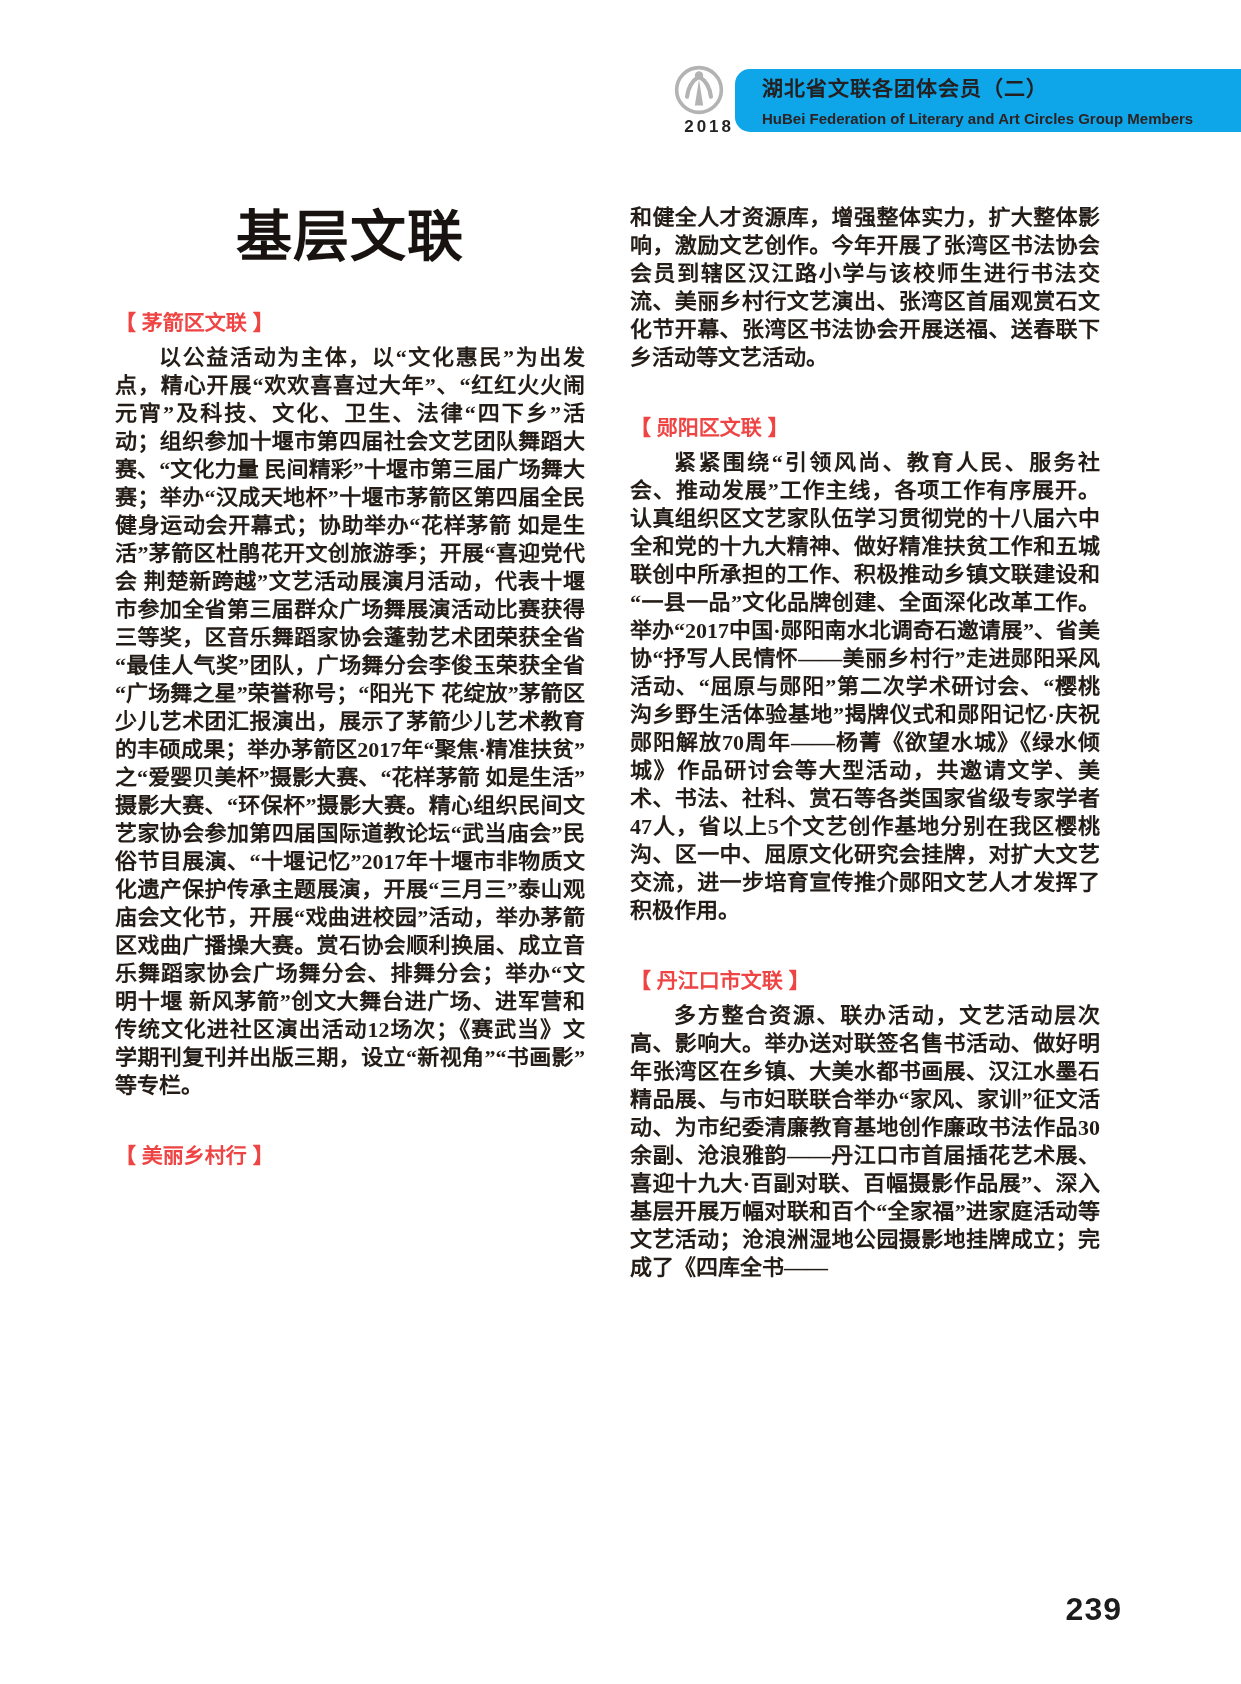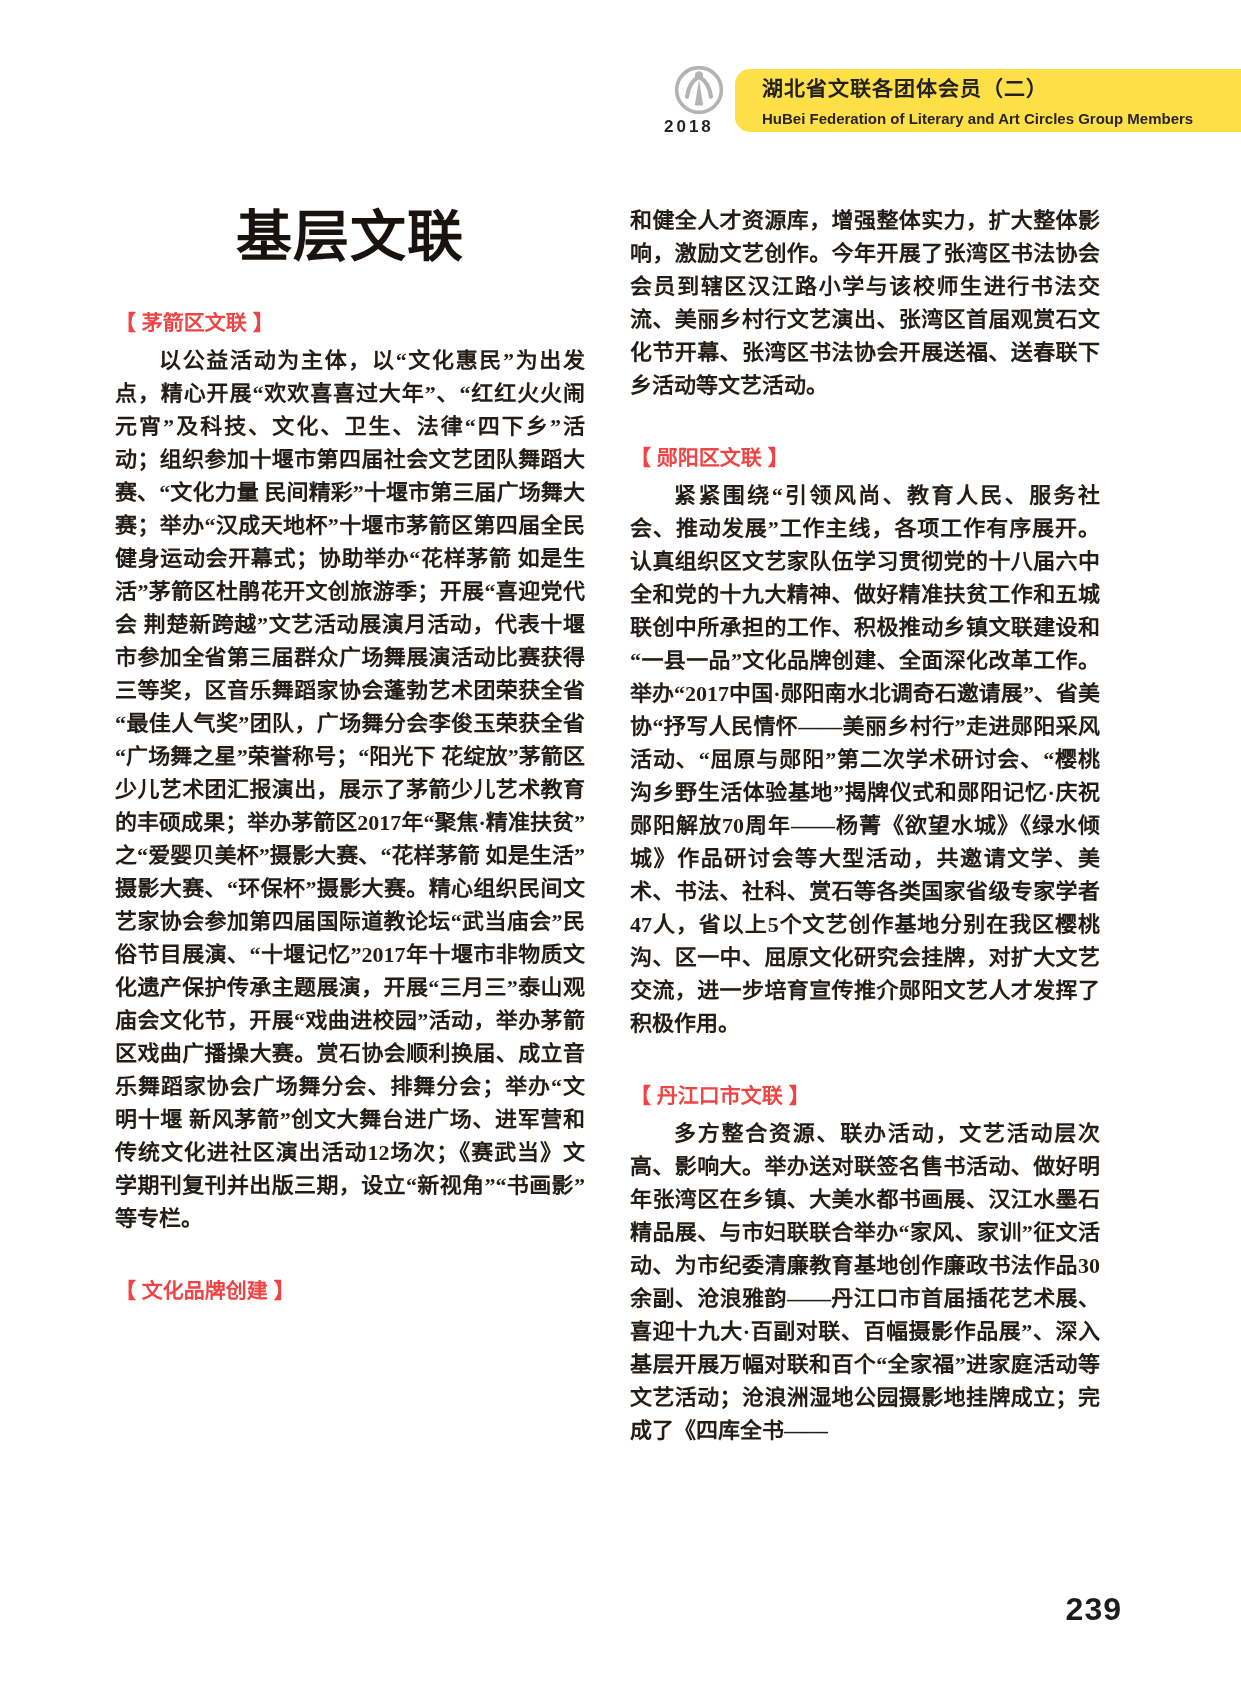--- a/index.html
+++ b/index.html
@@ -9,31 +9,31 @@
     margin:0 auto;
     background:#ffffff;
     color:#241c16;
     font-family:"Liberation Serif","DejaVu Serif",serif;
     overflow:hidden;
   }
 
   
   .logo-block {
     position:absolute; left:664px; top:64px; width:70px;
-    text-align:left;
+    text-align:right;
   }
   .logo-block svg { width:52px; height:52px; display:block; margin:0 auto; }
   .logo-year {
     font-family:"Liberation Sans","DejaVu Sans",sans-serif;
     font-weight:bold; font-size:17px; letter-spacing:3px;
     color:#242424; margin-top:1px;
   }
   .banner {
     position:absolute; left:735px; top:69px; right:0; height:63px;
-    background:#fde047;
+    background:#0ea5e9;
     border-radius:15px 0 0 15px;
     box-sizing:border-box;
     padding:8px 0 16px 27px;
   }
   .banner-zh {
     font-family:"Liberation Sans","DejaVu Sans",sans-serif;
     font-weight:bold; font-size:21px; line-height:24px; color:#242021;
     letter-spacing:1px;
   }
   .banner-en {
@@ -54,21 +54,21 @@
     margin:0 0 43px 0; padding-top:6px;
     letter-spacing:1px;
   }
   .section-heading {
     font-family:"Liberation Sans","DejaVu Sans",sans-serif;
     font-weight:bold; font-size:21px; line-height:34px;
     color:#ef4444; margin:0;
   }
   .mt-sec { margin-top:39px; }
   .body-para {
-    font-size:22px; line-height:33px; font-weight:600;
+    font-size:22px; line-height:28px; font-weight:600;
     text-align:justify; text-justify:inter-ideograph;
     margin:4px 0 0 0; color:#241c16;
   }
   .indent { text-indent:44px; }
   .no-top { margin-top:0; }
 
   
   .page-number {
     position:absolute; right:119px; top:1591px;
     font-family:"Liberation Sans","DejaVu Sans",sans-serif;
@@ -98,21 +98,21 @@
     <div class="banner-zh">湖北省文联各团体会员（二）</div>
     <div class="banner-en">HuBei Federation of Literary and Art Circles Group Members</div>
   </div>
 
   <div class="col col-left">
     <h1 class="page-title">基层文联</h1>
 
     <h2 class="section-heading">【 茅箭区文联 】</h2>
     <p class="body-para indent">以公益活动为主体，以“文化惠民”为出发点，精心开展“欢欢喜喜过大年”、“红红火火闹元宵”及科技、文化、卫生、法律“四下乡”活动；组织参加十堰市第四届社会文艺团队舞蹈大赛、“文化力量 民间精彩”十堰市第三届广场舞大赛；举办“汉成天地杯”十堰市茅箭区第四届全民健身运动会开幕式；协助举办“花样茅箭 如是生活”茅箭区杜鹃花开文创旅游季；开展“喜迎党代会 荆楚新跨越”文艺活动展演月活动，代表十堰市参加全省第三届群众广场舞展演活动比赛获得三等奖，区音乐舞蹈家协会蓬勃艺术团荣获全省“最佳人气奖”团队，广场舞分会李俊玉荣获全省“广场舞之星”荣誉称号；“阳光下 花绽放”茅箭区少儿艺术团汇报演出，展示了茅箭少儿艺术教育的丰硕成果；举办茅箭区2017年“聚焦·精准扶贫”之“爱婴贝美杯”摄影大赛、“花样茅箭 如是生活”摄影大赛、“环保杯”摄影大赛。精心组织民间文艺家协会参加第四届国际道教论坛“武当庙会”民俗节目展演、“十堰记忆”2017年十堰市非物质文化遗产保护传承主题展演，开展“三月三”泰山观庙会文化节，开展“戏曲进校园”活动，举办茅箭区戏曲广播操大赛。赏石协会顺利换届、成立音乐舞蹈家协会广场舞分会、排舞分会；举办“文明十堰 新风茅箭”创文大舞台进广场、进军营和传统文化进社区演出活动12场次；《赛武当》文学期刊复刊并出版三期，设立“新视角”“书画影”等专栏。</p>
 
-    <h2 class="section-heading mt-sec">【 文化品牌创建 】</h2>
+    <h2 class="section-heading mt-sec">【 美丽乡村行 】</h2>
   </div>
 
   <div class="col col-right">
     <p class="body-para no-top">和健全人才资源库，增强整体实力，扩大整体影响，激励文艺创作。今年开展了张湾区书法协会会员到辖区汉江路小学与该校师生进行书法交流、美丽乡村行文艺演出、张湾区首届观赏石文化节开幕、张湾区书法协会开展送福、送春联下乡活动等文艺活动。</p>
 
     <h2 class="section-heading mt-sec">【 郧阳区文联 】</h2>
     <p class="body-para indent">紧紧围绕“引领风尚、教育人民、服务社会、推动发展”工作主线，各项工作有序展开。认真组织区文艺家队伍学习贯彻党的十八届六中全和党的十九大精神、做好精准扶贫工作和五城联创中所承担的工作、积极推动乡镇文联建设和“一县一品”文化品牌创建、全面深化改革工作。举办“2017中国·郧阳南水北调奇石邀请展”、省美协“抒写人民情怀——美丽乡村行”走进郧阳采风活动、“屈原与郧阳”第二次学术研讨会、“樱桃沟乡野生活体验基地”揭牌仪式和郧阳记忆·庆祝郧阳解放70周年——杨菁《欲望水城》《绿水倾城》作品研讨会等大型活动，共邀请文学、美术、书法、社科、赏石等各类国家省级专家学者47人，省以上5个文艺创作基地分别在我区樱桃沟、区一中、屈原文化研究会挂牌，对扩大文艺交流，进一步培育宣传推介郧阳文艺人才发挥了积极作用。</p>
 
     <h2 class="section-heading mt-sec">【 丹江口市文联 】</h2>
     <p class="body-para indent">多方整合资源、联办活动，文艺活动层次高、影响大。举办送对联签名售书活动、做好明年张湾区在乡镇、大美水都书画展、汉江水墨石精品展、与市妇联联合举办“家风、家训”征文活动、为市纪委清廉教育基地创作廉政书法作品30余副、沧浪雅韵——丹江口市首届插花艺术展、喜迎十九大·百副对联、百幅摄影作品展”、深入基层开展万幅对联和百个“全家福”进家庭活动等文艺活动；沧浪洲湿地公园摄影地挂牌成立；完成了《四库全书——</p>

